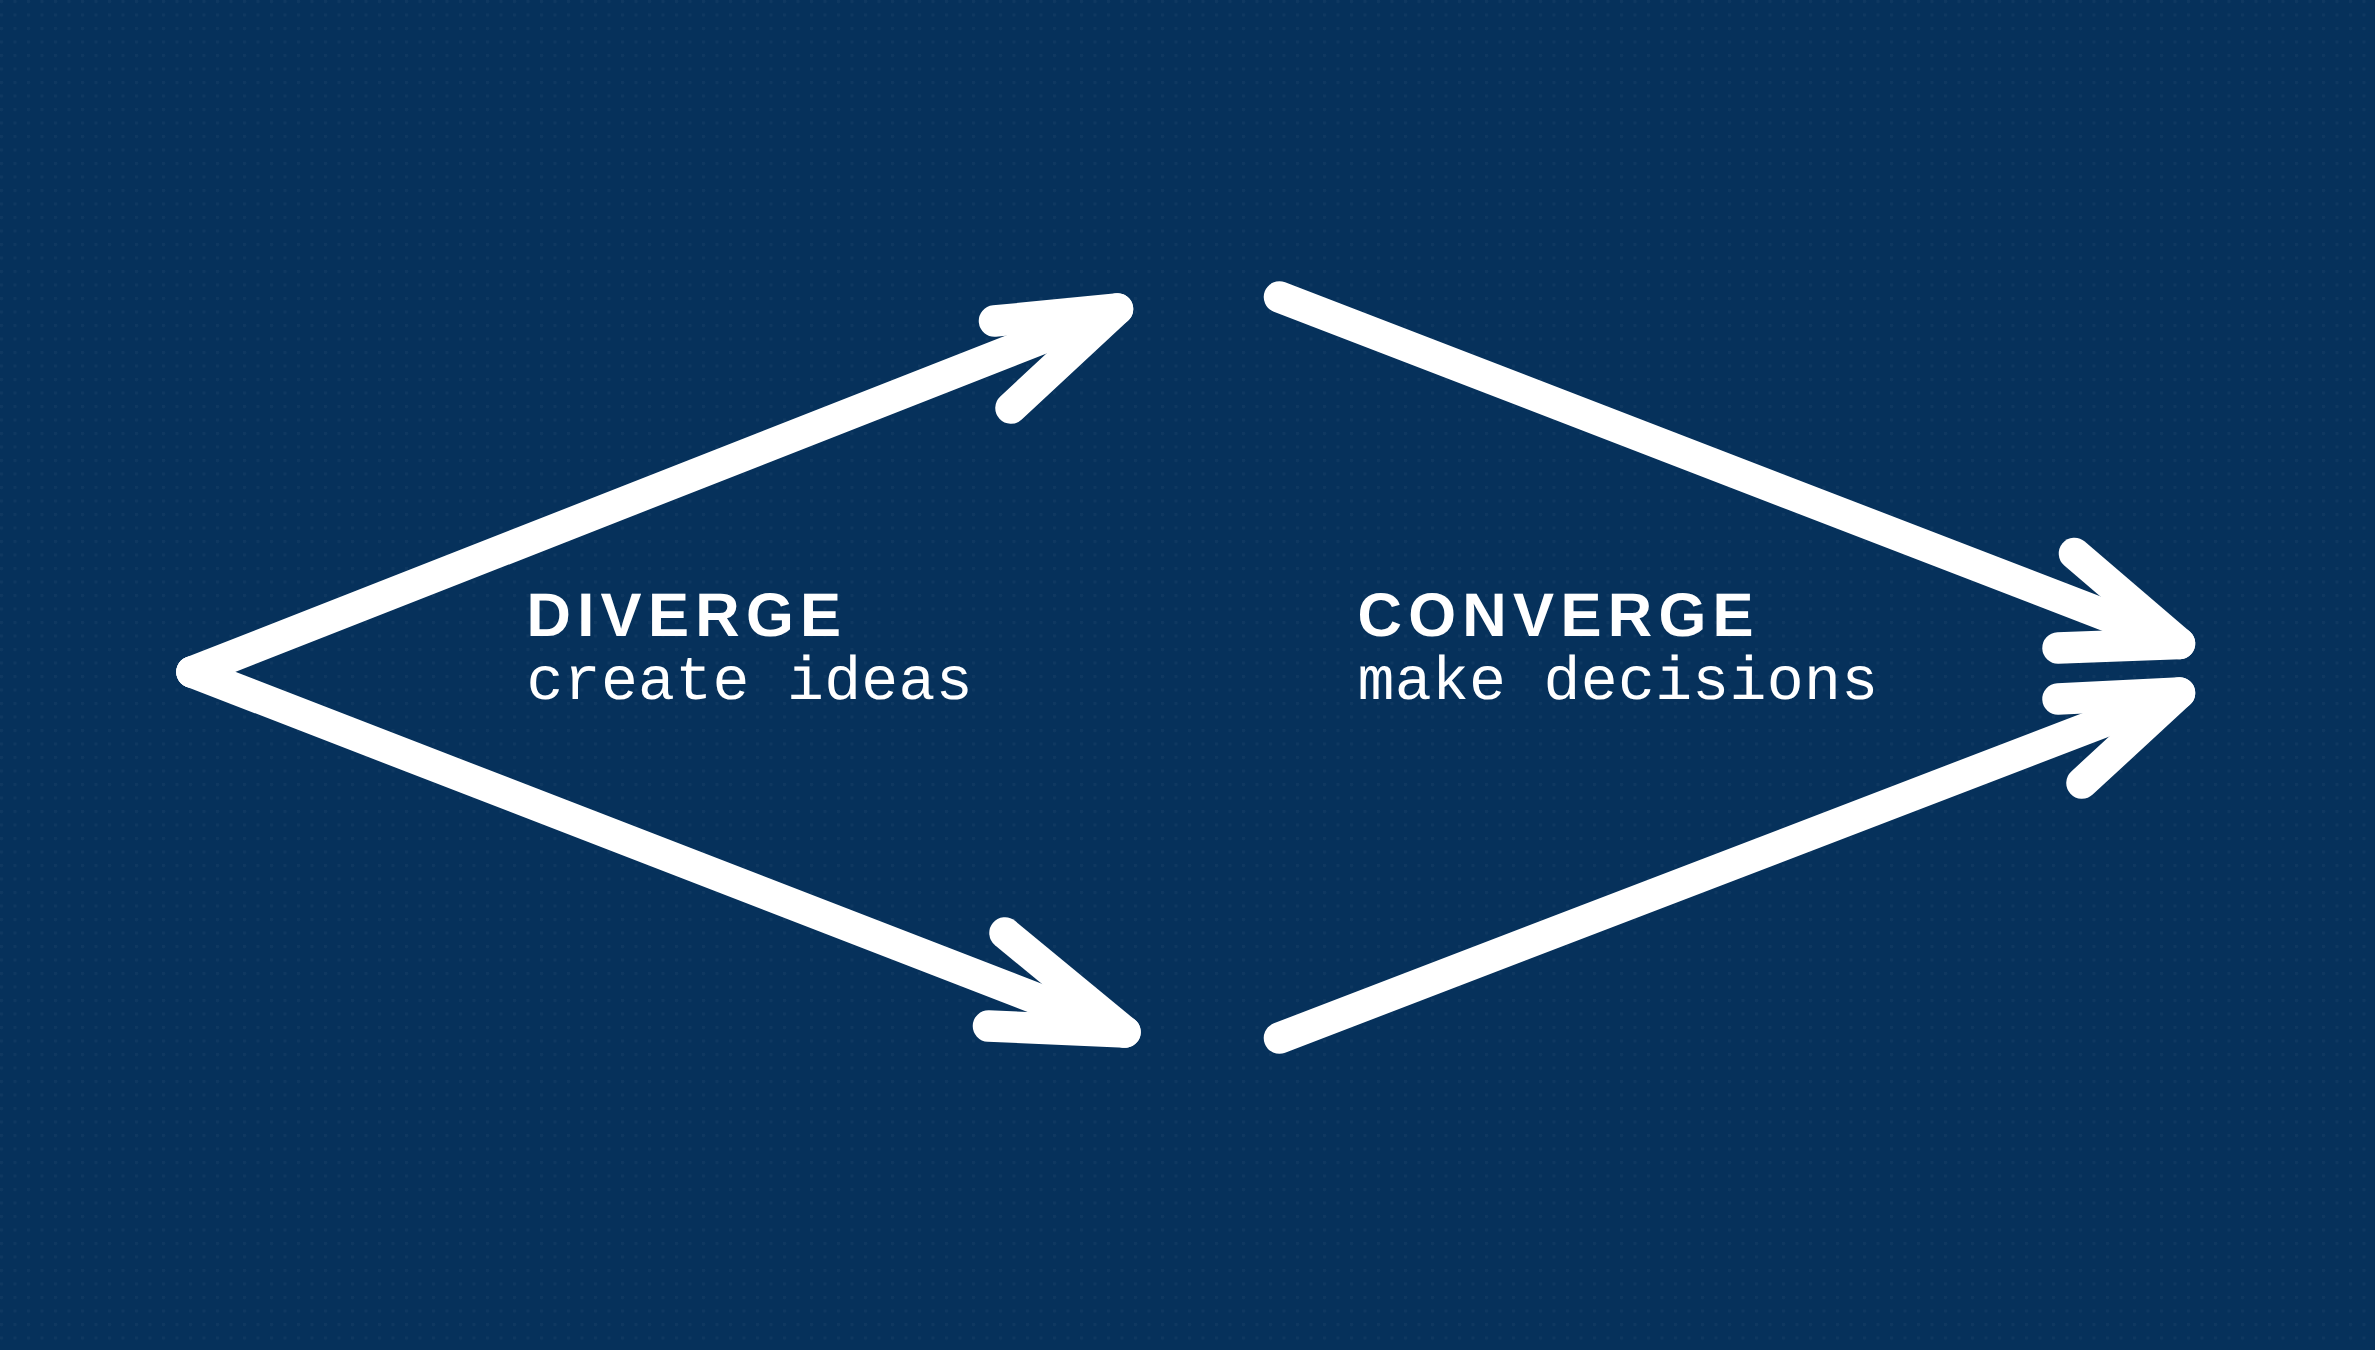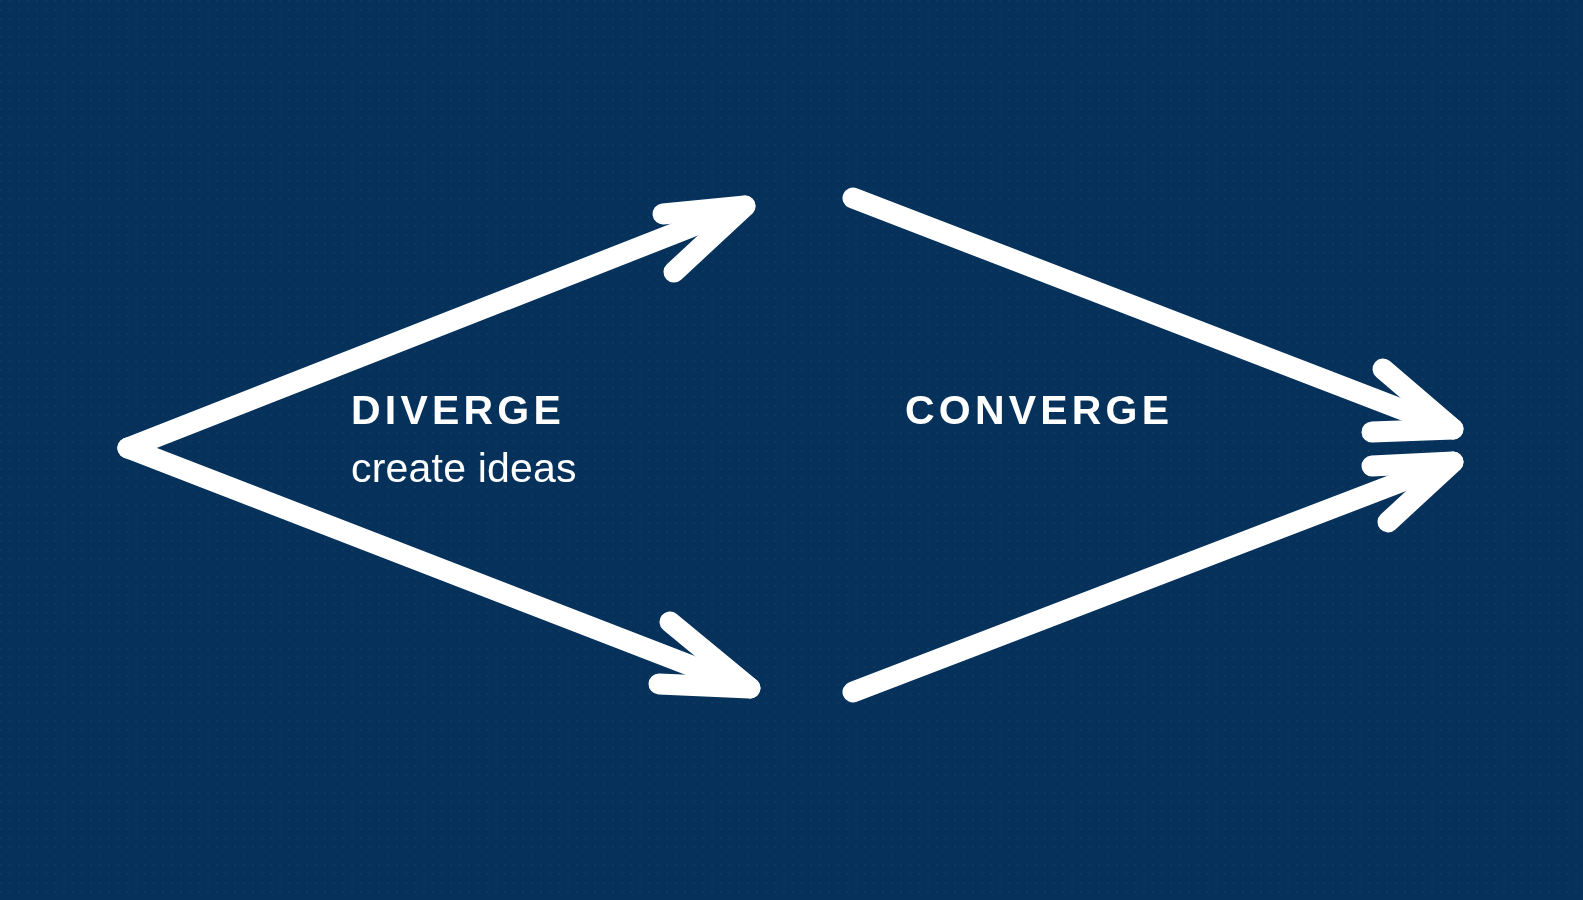--- a/index.html
+++ b/index.html
@@ -36,28 +36,27 @@
     font-family: "Liberation Sans", sans-serif;
     font-weight: bold;
     font-size: 41px;
     line-height: 44px;
     letter-spacing: 4.2px;
     color: #ffffff;
     white-space: nowrap;
   }
   .label-sub {
     display: block;
-    font-family: Liberation Sans, sans-serif;
+    font-family: Liberation Mono, monospace;
     font-weight: 400;
     font-size: 41px;
     line-height: 48px;
     letter-spacing: 0.2px;
     color: #ffffff;
     white-space: nowrap;
-    margin-top: 12px;
   }
   #diverge-label { left: 351px; top: 388px; }
   #converge-label { left: 905px; top: 388px; }
 </style>
 </head>
 <body>
 
 <div class="canvas">
 
   <svg class="diagram-svg" viewBox="0 0 1583 900">
@@ -86,15 +85,16 @@
     </g>
   </svg>
 
   <div class="label-group" id="diverge-label">
     <span class="label-title">DIVERGE</span>
     <span class="label-sub">create ideas</span>
   </div>
 
   <div class="label-group" id="converge-label">
     <span class="label-title">CONVERGE</span>
+    <span class="label-sub">make decisions</span>
   </div>
 
 </div>
 
 </body></html>

